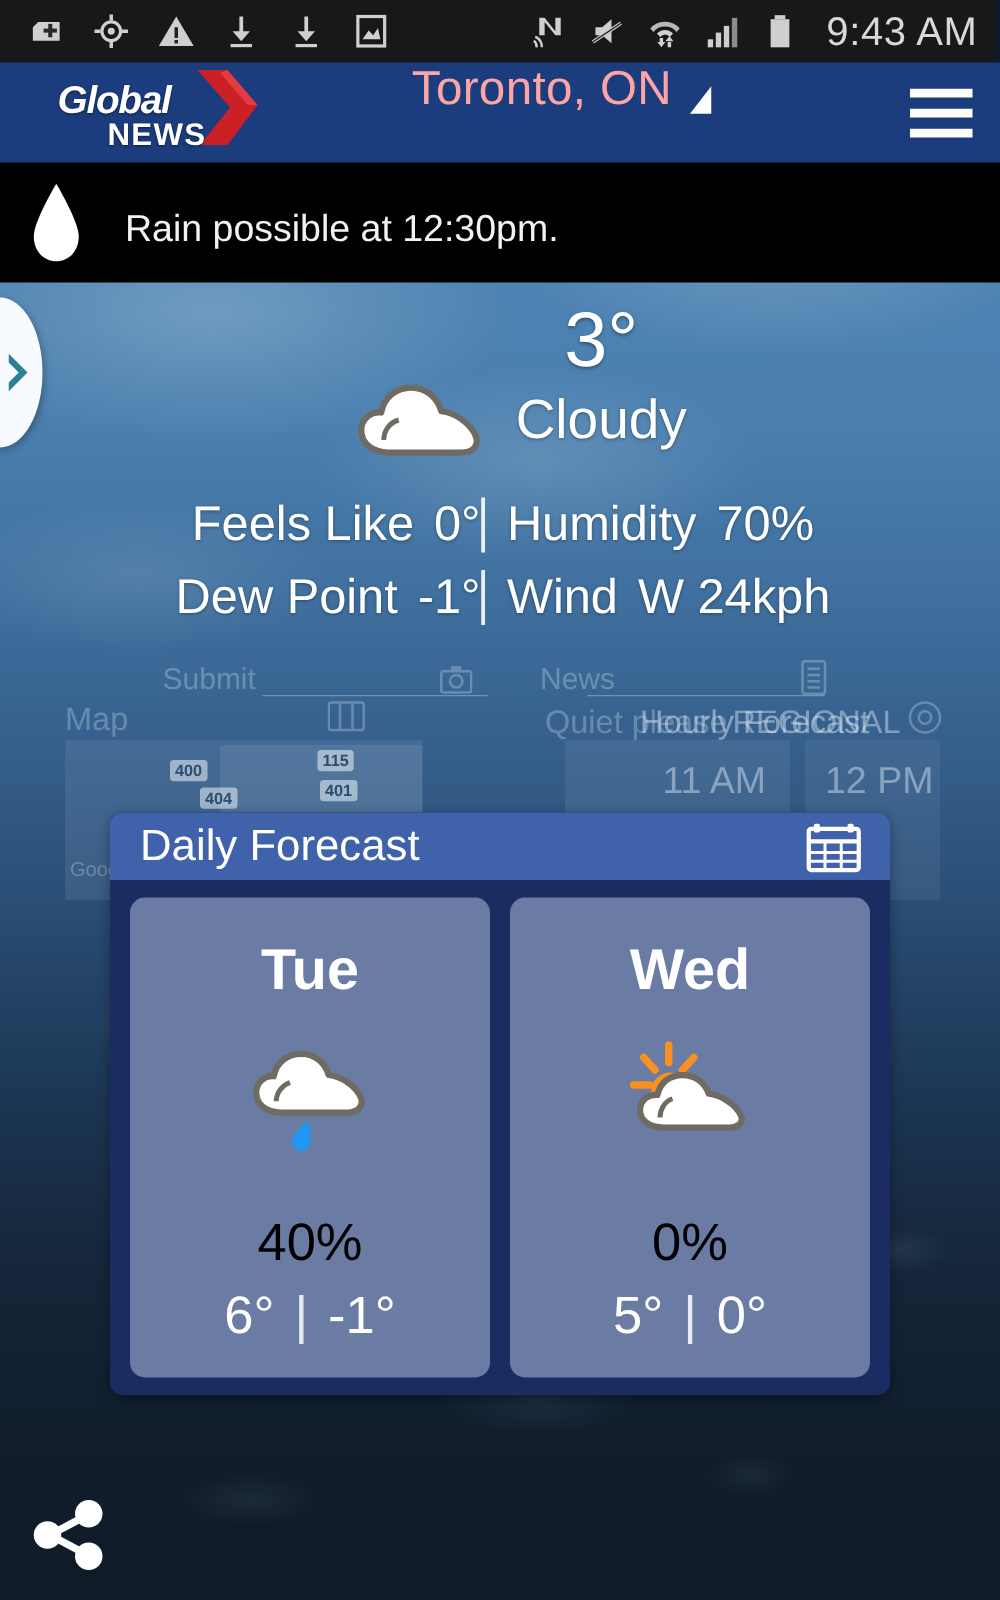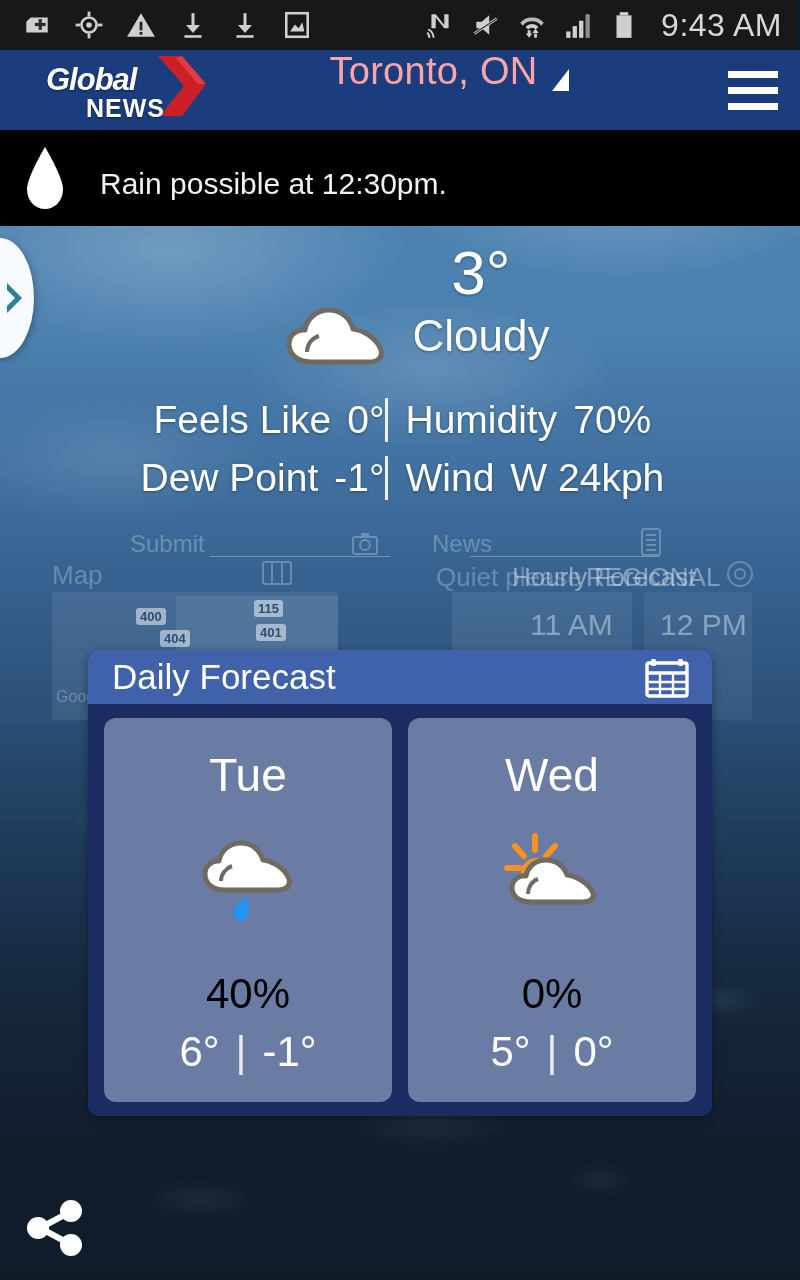--- a/index.html
+++ b/index.html
@@ -159,21 +159,21 @@
     padding:0 22px 0 24px;
   }
   .panel-title { color:#ffffff; font-size:35px; font-weight:300; }
   .cal-icon { width:46px; height:44px; }
   .cards { display:flex; gap:16px; padding:14px 16px 0 16px; }
   .card {
     flex:1; height:384px; background:#6a7ba4; border-radius:12px;
     display:flex; flex-direction:column; align-items:center;
     padding-top:30px;
   }
-  .card-day { color:#ffffff; font-size:46px; font-weight:400; }
+  .card-day { color:#ffffff; font-size:46px; font-weight:700; }
   .card-icon { height:96px; margin-top:26px; display:flex; align-items:center; }
   .card-pop { color:#000000; font-size:42px; font-weight:300; margin-top:46px; }
   .card-temps {
     color:#ffffff; font-size:42px; font-weight:300; margin-top:10px;
     display:flex; align-items:center; gap:16px;
   }
   .card-temps .sep { opacity:.85; }
 
   
   .share-btn { position:absolute; left:18px; top:1192px; width:72px; height:72px; }

